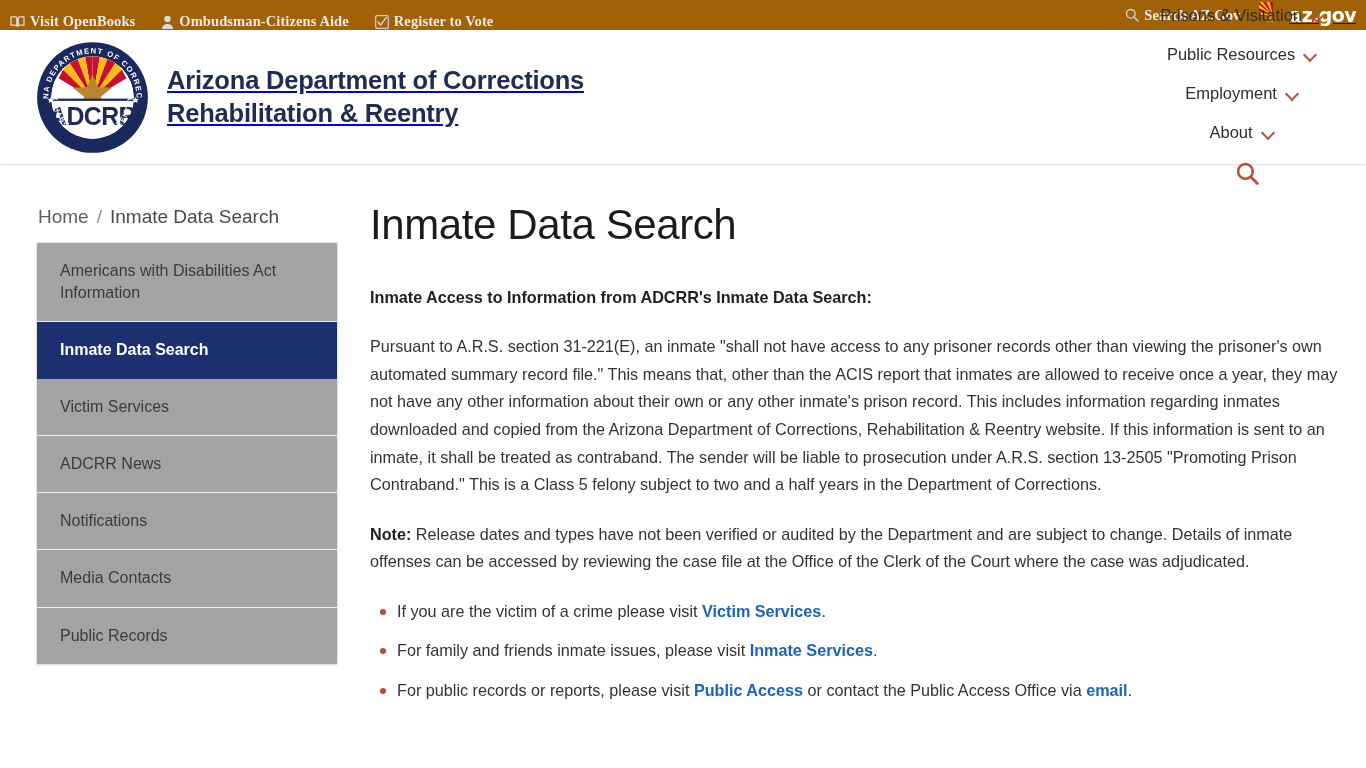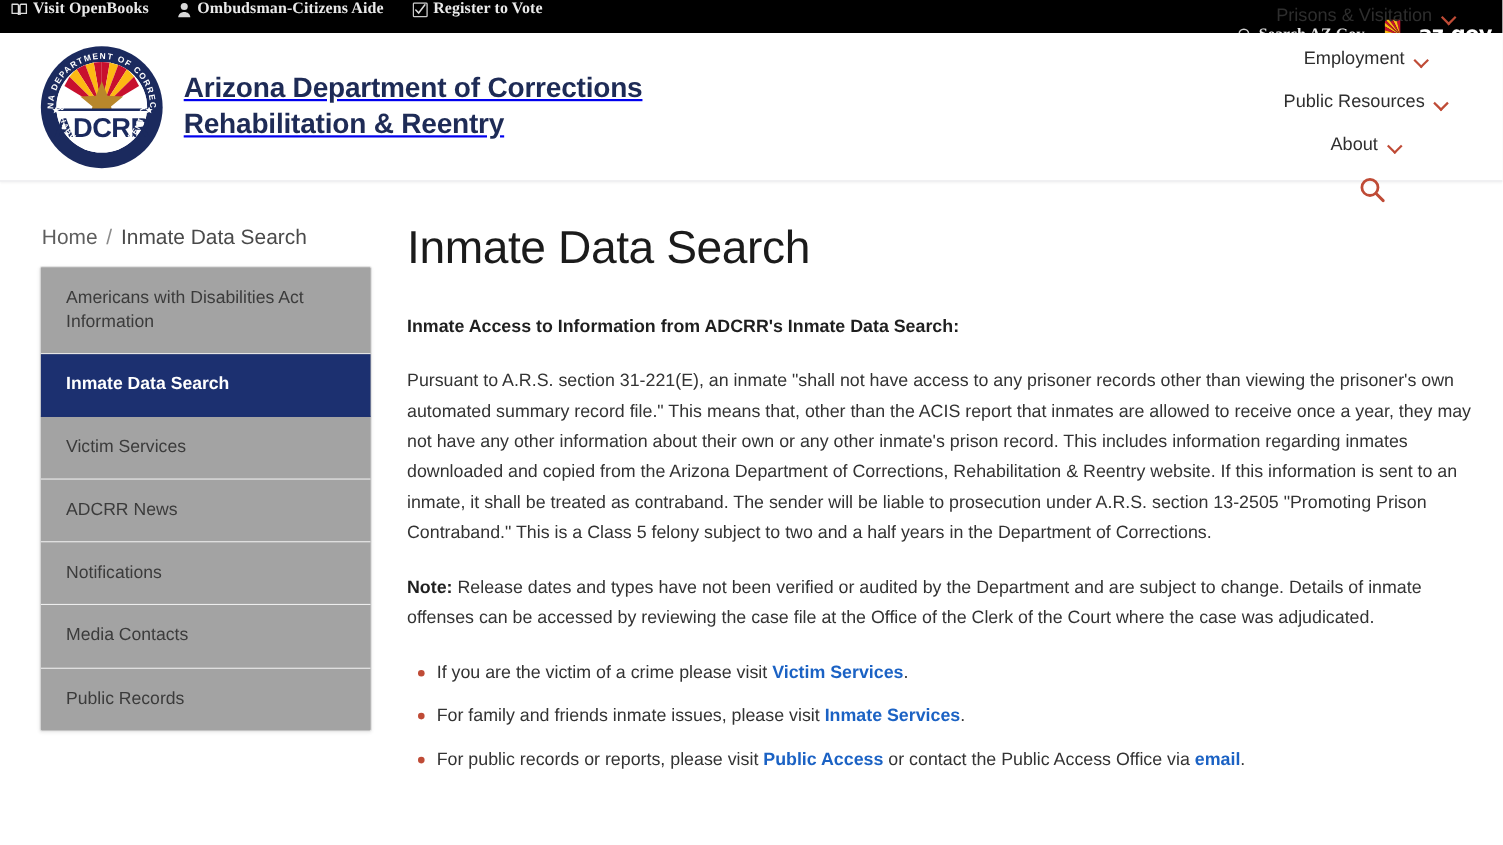--- a/index.html
+++ b/index.html
@@ -8,23 +8,23 @@
     width: 1366px; height: 768px;
     overflow: hidden;
     background: #ffffff;
     font-family: "Liberation Sans", sans-serif;
     -webkit-font-smoothing: antialiased;
   }
 
   
   .az-topbar {
     height: 30px;
-    background: #000000;
-    display: flex;
-    align-items: flex-start;
+    background: #a16207;
+    display: flex;
+    align-items: flex-end;
     padding: 0 8px 0 10px;
     position: relative;
   }
   .az-topbar-left { display: flex; align-items: center; gap: 26px; }
   .az-topbar-right { margin-left: auto; display: flex; align-items: center; gap: 18px; padding-right: 2px; margin-top: 16px;}
   .az-link {
     color: #e9e9e9;
     font-family: "Liberation Serif", serif;
     font-size: 14.5px;
     font-weight: 700;
@@ -322,25 +322,25 @@
       <span>Rehabilitation &amp; Reentry</span>
     </span>
   </a>
 
   <nav class="main-nav">
     <a class="nav-item" href="#">
       <span>Prisons &amp; Visitation</span>
       <span class="chev"></span>
     </a>
     <a class="nav-item" href="#">
+      <span>Public Resources</span>
+      <span class="chev"></span>
+    </a>
+    <a class="nav-item" href="#">
       <span>Employment</span>
-      <span class="chev"></span>
-    </a>
-    <a class="nav-item" href="#">
-      <span>Public Resources</span>
       <span class="chev"></span>
     </a>
     <a class="nav-item" href="#">
       <span>About</span>
       <span class="chev"></span>
     </a>
     <a class="nav-search" href="#">
       <span>
         <svg width="23" height="23" viewBox="0 0 22 22">
           <circle cx="9" cy="9" r="7" fill="none" stroke="#bf4b36" stroke-width="2.4"></circle>

